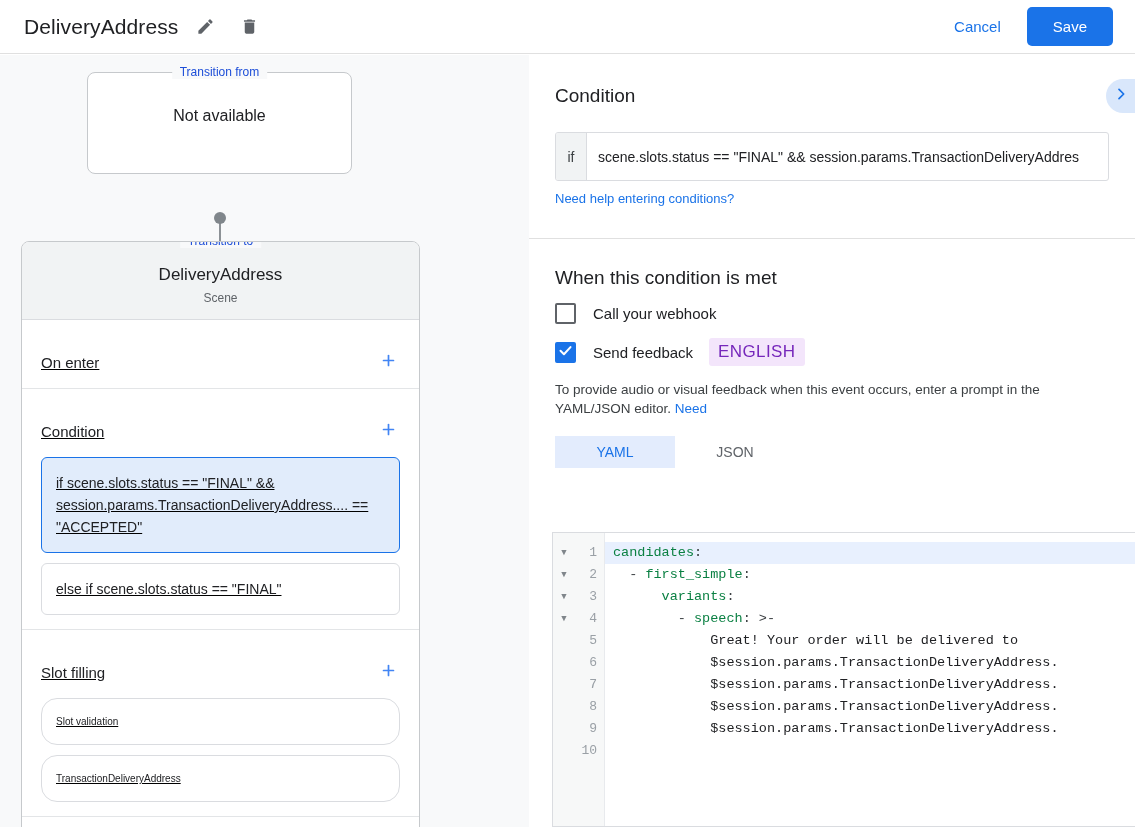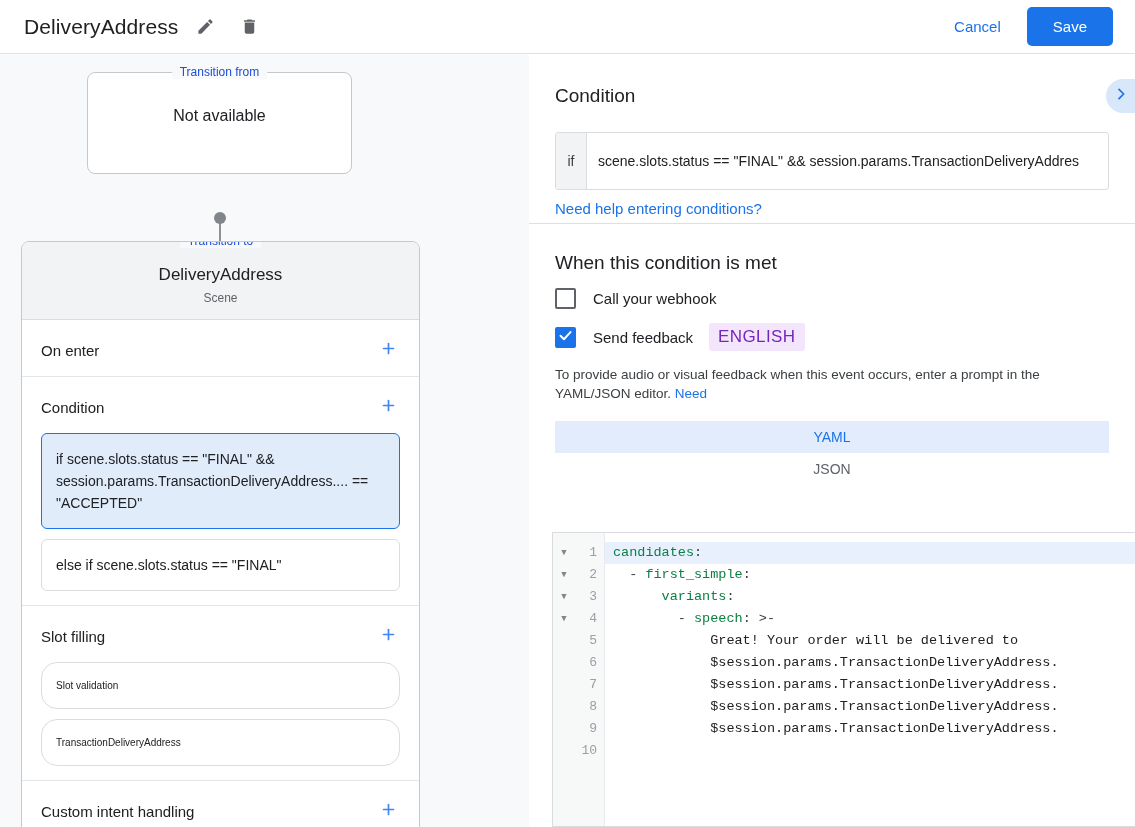--- a/index.html
+++ b/index.html
@@ -136,21 +136,22 @@
     color: #202124;
     line-height: 22px;
   }
   .to-sub {
     font-size: 12px;
     color: #5f6368;
     margin-top: 5px;
   }
   .section {
     border-bottom: 1px solid #e3e5e7;
-    padding: 4px 0 0 0;
+    padding: 16px 0 0 0;
+    text-decoration: underline;
   }
   .section:last-child { border-bottom: none; }
   .section-head {
     display: flex;
     align-items: center;
     height: 52px;
     padding: 0 18px 0 19px;
   }
   .section-title {
     font-size: 15px;
@@ -212,21 +213,21 @@
     font-size: 19px;
     color: #202124;
     padding-top: 30px;
     padding-bottom: 0;
   }
   .if-row {
     display: flex;
     margin-top: 25px;
     border: 1px solid #dadce0;
     border-radius: 3px;
-    height: 58px;
+    height: 49px;
     overflow: hidden;
     background: #ffffff;
   }
   .if-label {
     width: 31px;
     flex: 0 0 31px;
     background: #f1f3f4;
     border-right: 1px solid #dadce0;
     display: flex; align-items: center; justify-content: center;
     font-size: 14px;
@@ -240,22 +241,22 @@
     font-size: 14px;
     color: #202124;
     font-family: inherit;
     background: transparent;
     white-space: nowrap;
     overflow: hidden;
   }
   .help-link {
     display: inline-block;
     margin-top: 10px;
-    margin-bottom: 6px;
-    font-size: 15px;
+    margin-bottom: 32px;
+    font-size: 13px;
     color: #1a73e8;
     cursor: pointer;
     text-decoration: none;
   }
   .chevron-tab {
     position: absolute;
     right: 0; top: 24px;
     width: 29px; height: 34px;
     background: #d9e7fb;
     border-radius: 17px 0 0 17px;
@@ -304,21 +305,20 @@
     margin-top: 14px;
     font-size: 13.5px;
     line-height: 19px;
     color: #3c4043;
     max-width: 556px;
   }
   .help-text a { color: #1a73e8; text-decoration: none; cursor: pointer; }
   .tabs {
     display: flex;
     margin-top: 18px;
-    flex-direction: column;
   }
   .tab {
     height: 32px;
     display: flex; align-items: center; justify-content: center;
     font-size: 14px;
     color: #5f6368;
     cursor: pointer;
     padding: 0 24px;
     min-width: 120px;
   }

